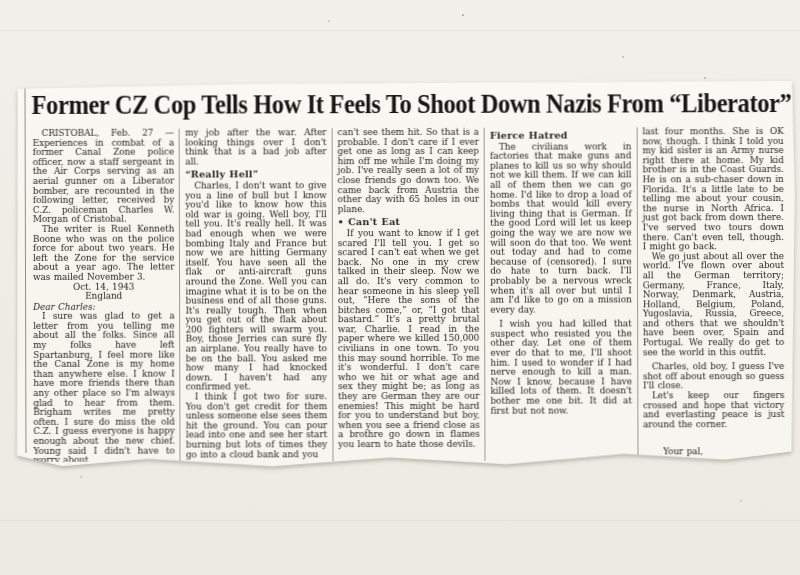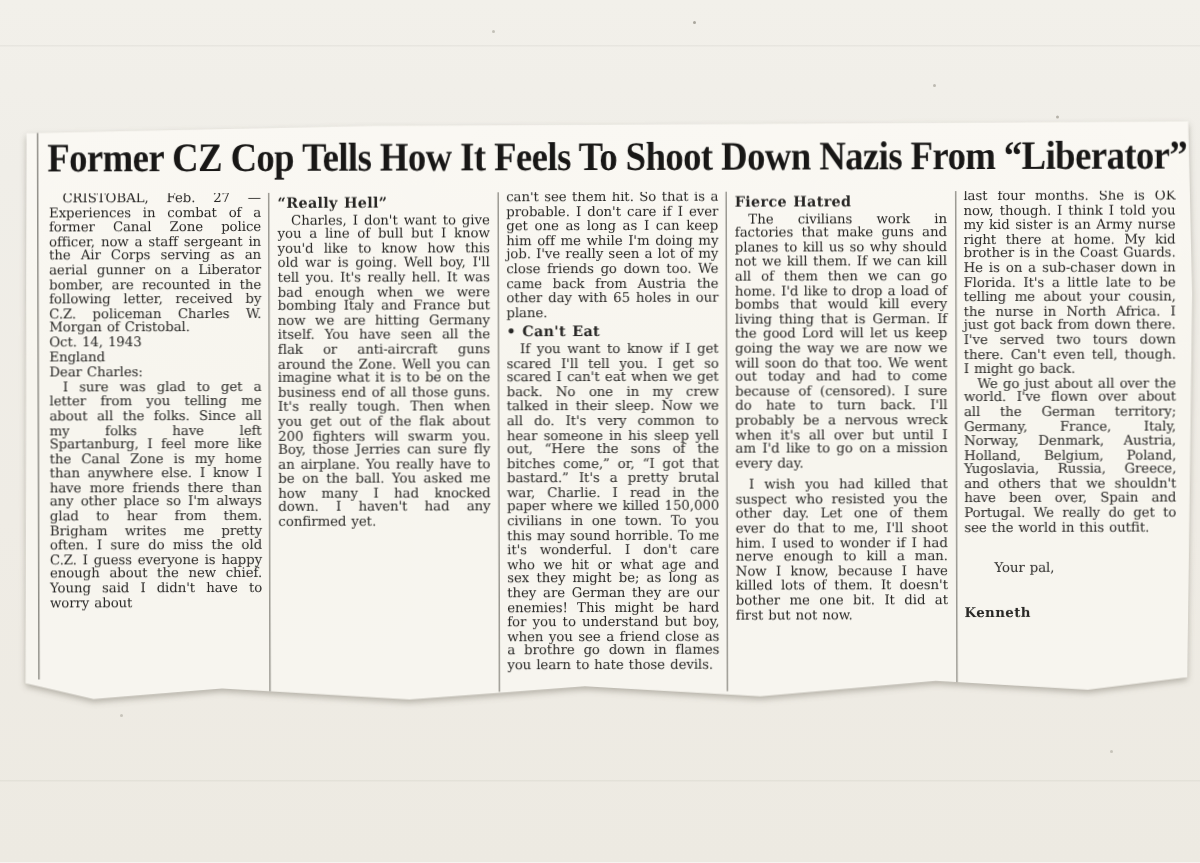--- a/index.html
+++ b/index.html
@@ -41,22 +41,22 @@
   }
   .column{flex:1 1 0;padding:0 5px;overflow:hidden;}
   .column + .column{border-left:1px solid #9b9992;}
   .blk{
     margin:0;text-align:justify;color:#272624;
     font-size:8.9px;line-height:9.6px;letter-spacing:-0.05px;word-spacing:0.6px;
   }
   .para{text-indent:9px;}
   .para-gap{text-indent:9px;margin-top:5px;}
   .cont{text-indent:0;}
-  .center{}
-  .salutation{margin-top:1px;}
+  .center{text-align:center;}
+  .salutation{margin-top:1px;font-style:italic;}
   .subhead{text-align:left;font-weight:700;font-size:9.6px;margin:3px 0 2px;
     letter-spacing:0.2px;text-indent:0;}
   .signoff{text-indent:20px;margin-top:18px;}
   .signature{text-align:left;font-weight:700;padding-right:14px;margin-top:20px;
     letter-spacing:0.3px;}
 </style>
 </head>
 <body>
 
 <div class="crease" style="top:30px;"></div>
@@ -65,40 +65,45 @@
 
 <div class="clip-wrap">
   <div class="clipping">
     <div class="left-rule"></div>
     <div class="headline-row">
       <span class="headline fit-x" style="transform: scaleX(0.904762);">Former CZ Cop Tells How It Feels To Shoot Down Nazis From “Liberator”</span>
     </div>
     <div class="columns">
       <div class="column">
           <p class="blk para">CRISTOBAL, Feb. 27 — Experiences in combat of a former Canal Zone police officer, now a staff sergeant in the Air Corps serving as an aerial gunner on a Liberator bomber, are recounted in the following letter, received by C.Z. policeman Charles W. Morgan of Cristobal.</p>
+          <p class="blk para">The writer is Ruel Kenneth Boone who was on the police force for about two years. He left the Zone for the service about a year ago. The letter was mailed November 3.</p>
           <p class="blk center">Oct. 14, 1943</p>
           <p class="blk center">England</p>
           <p class="blk salutation">Dear Charles:</p>
           <p class="blk para">I sure was glad to get a letter from you telling me about all the folks. Since all my folks have left Spartanburg, I feel more like the Canal Zone is my home than anywhere else. I know I have more friends there than any other place so I'm always glad to hear from them. Brigham writes me pretty often. I sure do miss the old C.Z. I guess everyone is happy enough about the new chief. Young said I didn't have to worry about</p>
         </div>
       <div class="column">
+          <p class="blk cont">my job after the war. After looking things over I don't think that is a bad job after all.</p>
           <p class="blk subhead">“Really Hell”</p>
           <p class="blk para">Charles, I don't want to give you a line of bull but I know you'd like to know how this old war is going. Well boy, I'll tell you. It's really hell. It was bad enough when we were bombing Italy and France but now we are hitting Germany itself. You have seen all the flak or anti-aircraft guns around the Zone. Well you can imagine what it is to be on the business end of all those guns. It's really tough. Then when you get out of the flak about 200 fighters will swarm you. Boy, those Jerries can sure fly an airplane. You really have to be on the ball. You asked me how many I had knocked down. I haven't had any confirmed yet.</p>
+          <p class="blk para">I think I got two for sure. You don't get credit for them unless someone else sees them hit the ground. You can pour lead into one and see her start burning but lots of times they go into a cloud bank and you</p>
         </div>
       <div class="column">
           <p class="blk cont">can't see them hit. So that is a probable. I don't care if I ever get one as long as I can keep him off me while I'm doing my job. I've really seen a lot of my close friends go down too. We came back from Austria the other day with 65 holes in our plane.</p>
           <p class="blk subhead">• Can't Eat</p>
           <p class="blk para">If you want to know if I get scared I'll tell you. I get so scared I can't eat when we get back. No one in my crew talked in their sleep. Now we all do. It's very common to hear someone in his sleep yell out, “Here the sons of the bitches come,” or, “I got that bastard.” It's a pretty brutal war, Charlie. I read in the paper where we killed 150,000 civilians in one town. To you this may sound horrible. To me it's wonderful. I don't care who we hit or what age and sex they might be; as long as they are German they are our enemies! This might be hard for you to understand but boy, when you see a friend close as a brothre go down in flames you learn to hate those devils.</p>
         </div>
       <div class="column">
           <p class="blk subhead">Fierce Hatred</p>
           <p class="blk para">The civilians work in factories that make guns and planes to kill us so why should not we kill them. If we can kill all of them then we can go home. I'd like to drop a load of bombs that would kill every living thing that is German. If the good Lord will let us keep going the way we are now we will soon do that too. We went out today and had to come because of (censored). I sure do hate to turn back. I'll probably be a nervous wreck when it's all over but until I am I'd like to go on a mission every day.</p>
           <p class="blk para-gap">I wish you had killed that suspect who resisted you the other day. Let one of them ever do that to me, I'll shoot him. I used to wonder if I had nerve enough to kill a man. Now I know, because I have killed lots of them. It doesn't bother me one bit. It did at first but not now.</p>
         </div>
       <div class="column">
           <p class="blk cont">last four months. She is OK now, though. I think I told you my kid sister is an Army nurse right there at home. My kid brother is in the Coast Guards. He is on a sub-chaser down in Florida. It's a little late to be telling me about your cousin, the nurse in North Africa. I just got back from down there. I've served two tours down there. Can't even tell, though. I might go back.</p>
           <p class="blk para">We go just about all over the world. I've flown over about all the German territory; Germany, France, Italy, Norway, Denmark, Austria, Holland, Belgium, Poland, Yugoslavia, Russia, Greece, and others that we shouldn't have been over, Spain and Portugal. We really do get to see the world in this outfit.</p>
+          <p class="blk para-gap">Charles, old boy, I guess I've shot off about enough so guess I'll close.</p>
+          <p class="blk para">Let's keep our fingers crossed and hope that victory and everlasting peace is just around the corner.</p>
           <p class="blk signoff">Your pal,</p>
           <p class="blk signature">Kenneth</p>
         </div>
     </div>
   </div>
 </div>
 
 </body></html>

